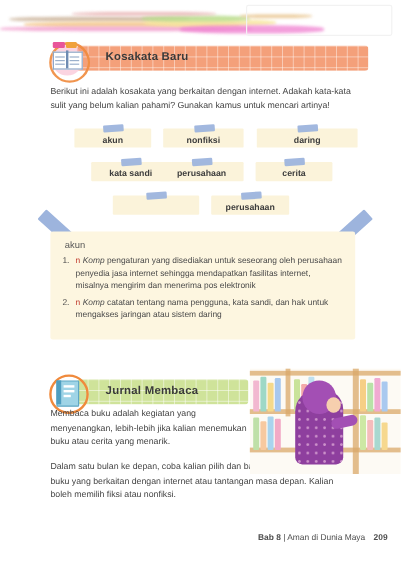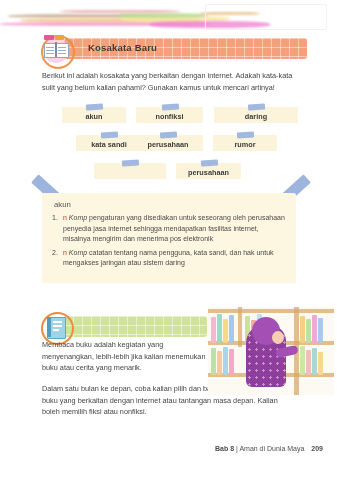--- a/index.html
+++ b/index.html
@@ -148,21 +148,21 @@
 <div class="card" style="left:56px;top:135px;width:66px;margin-left:20px;">
   <div class="tape"></div>
   <span>kata sandi</span>
 </div>
 <div class="card" style="left:133px;top:135px;width:70px;">
   <div class="tape"></div>
   <span>perusahaan</span>
 </div>
 <div class="card" style="left:213px;top:135px;width:64px;">
   <div class="tape"></div>
-  <span>rumor</span>
+  <span>cerita</span>
 </div>
 
 <div class="card" style="left:94px;top:163px;width:72px;">
   <div class="tape"></div>
 </div>
 <div class="card" style="left:176px;top:163px;width:65px;">
   <div class="tape"></div>
   <span>perusahaan</span>
 </div>
 
@@ -190,20 +190,21 @@
   <div class="hdr" style="margin-right:130px;">
     <div class="hdr-bar green"></div>
     <div class="jicon">
       <div class="j-ring"></div>
       <div class="j-book"></div>
       <div class="j-strip"></div>
       <div class="j-l" style="top:10px;width:9px;"></div>
       <div class="j-l" style="top:14px;width:9px;"></div>
       <div class="j-l" style="top:18px;width:6px;"></div>
     </div>
+    <div class="hdr-title">Jurnal Membaca</div>
   </div>
 </div>
 
 <div class="para" style="left:42px;top:339px;width:168px;">Membaca buku adalah kegiatan yang menyenangkan, lebih-lebih jika kalian menemukan buku atau cerita yang menarik.</div>
 <div class="para" style="left:42px;top:383px;width:250px;">Dalam satu bulan ke depan, coba kalian pilih dan baca satu buku puisi atau buku yang berkaitan dengan internet atau tantangan masa depan. Kalian boleh memilih fiksi atau nonfiksi.</div>
 
 <div class="illus">
   <div class="shelf-bg"></div>
   <div class="shelf-wood" style="left:0;top:2px;width:126px;height:4px;"></div>
   <div class="shelf-wood" style="left:0;top:34px;width:126px;height:4px;"></div>

